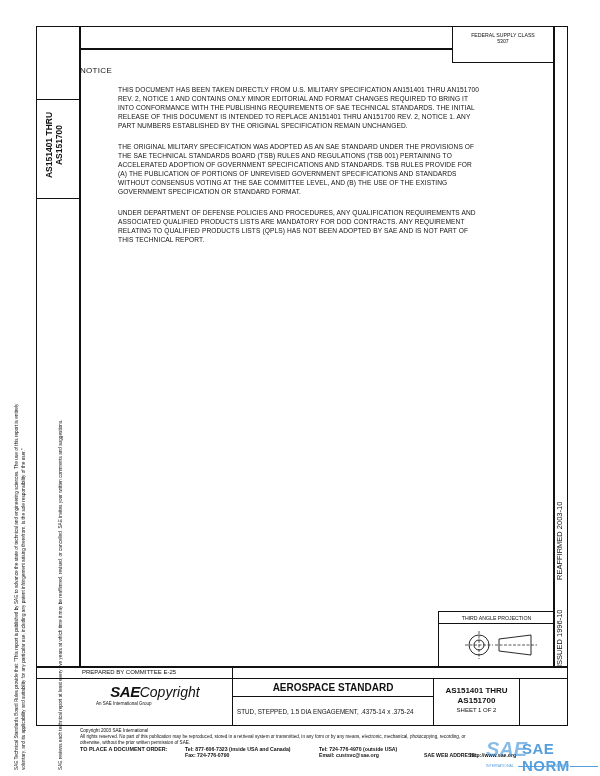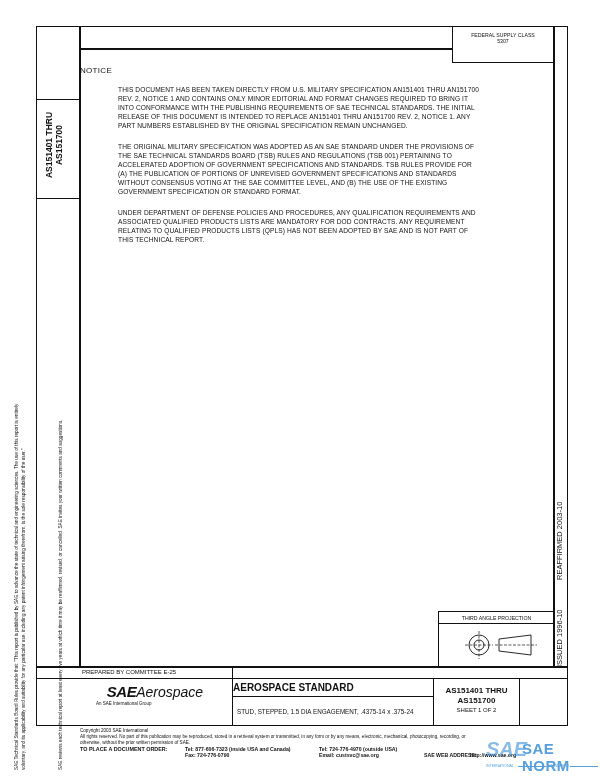--- a/index.html
+++ b/index.html
@@ -78,26 +78,26 @@
     <line x1="56" y1="21" x2="98" y2="21" stroke="#111" stroke-width="0.7" stroke-dasharray="3,1.5"></line>
   </svg>
 </div>
 
 <div class="line" style="left:36px; top:666px; width:532px; height:1.5px;"></div>
 <div class="abs" style="left:82px; top:669px; font-size:6px;">PREPARED BY COMMITTEE E-25</div>
 <div class="line" style="left:36px; top:678px; width:532px; height:1.2px;"></div>
 <div class="line" style="left:232px; top:666px; width:1.2px; height:12px;"></div>
 
 <div class="abs" style="left:80px; top:683px; width:150px; text-align:center;">
-  <span style="font-size:15px; font-weight:bold; font-style:italic; letter-spacing:-0.5px;">SAE</span><span style="font-size:14px; font-style:italic;">Aerospace</span>
+  <span style="font-size:15px; font-weight:bold; font-style:italic; letter-spacing:-0.5px;">SAE</span><span style="font-size:14px; font-style:italic;">Copyright</span>
   <div style="font-size:4.5px; text-align:left; padding-left:16px;">An SAE International Group</div>
 </div>
 <div class="line" style="left:232px; top:678px; width:1.2px; height:48px;"></div>
 
-<div class="abs" style="left:233px; top:682px; width:200px; text-align:left; font-size:10px; font-weight:bold;">AEROSPACE STANDARD</div>
+<div class="abs" style="left:233px; top:682px; width:200px; text-align:center; font-size:10px; font-weight:bold;">AEROSPACE STANDARD</div>
 <div class="line" style="left:232px; top:696px; width:202px; height:1.2px;"></div>
 <div class="abs" style="left:237px; top:708px; font-size:6.3px; white-space:nowrap;">STUD, STEPPED, 1.5 DIA ENGAGEMENT, .4375-14 x .375-24</div>
 <div class="line" style="left:433px; top:678px; width:1.2px; height:48px;"></div>
 
 <div class="abs" style="left:434px; top:686px; width:85px; text-align:center;">
   <div style="font-size:8px; font-weight:bold; line-height:10px;">AS151401 THRU</div>
   <div style="font-size:8px; font-weight:bold; line-height:10px;">AS151700</div>
   <div style="font-size:6px; line-height:8px;">SHEET 1 OF 2</div>
 </div>
 <div class="line" style="left:519px; top:678px; width:1.2px; height:48px;"></div>

